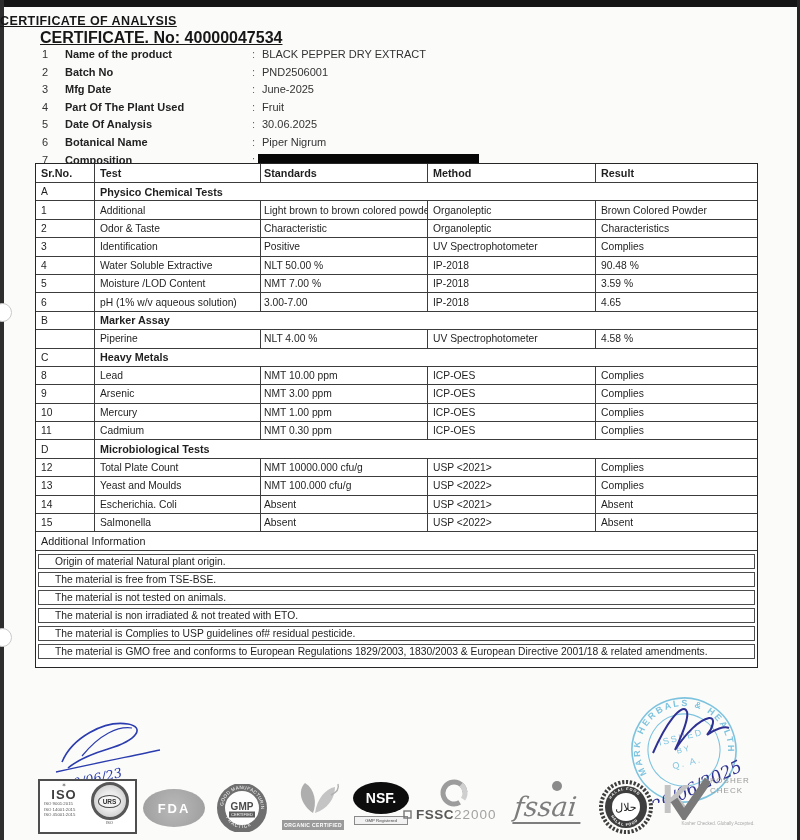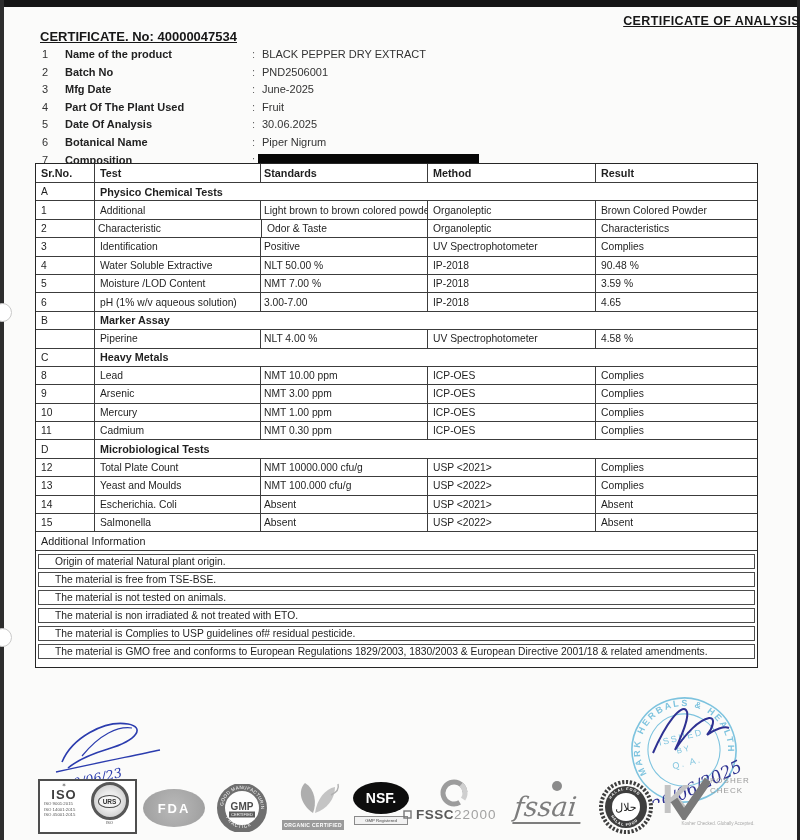--- a/index.html
+++ b/index.html
@@ -4,23 +4,23 @@
 <style>
   html,body{margin:0;padding:0;}
   body{width:800px;height:840px;position:relative;background:#fbfbfa;
        font-family:"Liberation Sans",sans-serif;overflow:hidden;color:#1f1f1f;}
   .scan-top{position:absolute;left:0;top:0;width:800px;height:7px;background:#151515;}
   .scan-left{position:absolute;left:0;top:0;width:4px;height:840px;background:#2d2d2d;}
   .scan-right{position:absolute;right:0;top:0;width:3px;height:840px;background:#232323;}
   .curl{position:absolute;left:-7px;width:17px;height:17px;border-radius:50%;
         background:#fff;border:1px solid #c9c9c9;}
 
-  .title{position:absolute;left:0;right:0;top:11px;text-align:right;padding-left:36px;}
+  .title{position:absolute;left:0;right:17px;top:11px;text-align:left;}
   .title span{font-size:12.5px;font-weight:bold;color:#171717;text-decoration:underline;letter-spacing:.4px;}
-  .certno{position:absolute;left:40px;top:29px;font-size:13px;font-weight:bold;
+  .certno{position:absolute;left:40px;top:29px;font-size:16px;font-weight:bold;
           color:#171717;text-decoration:underline;}
 
   .info{position:absolute;left:40px;top:47px;width:710px;}
   .irow{position:relative;height:17.6px;font-size:11px;}
   .inum{position:absolute;left:2px;top:1px;width:16px;color:#333;}
   .ilabel{position:absolute;left:25px;top:1px;font-weight:bold;color:#222;}
   .icolon{position:absolute;left:212px;top:1px;color:#666;}
   .ival{position:absolute;left:222px;top:1px;color:#333;}
   .redact{position:absolute;left:218px;top:1px;width:221px;height:13px;background:#070707;}
 
@@ -161,22 +161,22 @@
   </div>
   <div class="trow">
     <div class="c f c-sr">1</div>
     <div class="c c-test">Additional</div>
     <div class="c c-std">Light brown to brown colored powder</div>
     <div class="c c-met">Organoleptic</div>
     <div class="c c-res">Brown Colored Powder</div>
   </div>
   <div class="trow">
     <div class="c f c-sr">2</div>
+    <div class="c c-test">Odor &amp; Taste</div>
     <div class="c c-std">Characteristic</div>
-    <div class="c c-test">Odor &amp; Taste</div>
     <div class="c c-met">Organoleptic</div>
     <div class="c c-res">Characteristics</div>
   </div>
   <div class="trow">
     <div class="c f c-sr">3</div>
     <div class="c c-test">Identification</div>
     <div class="c c-std">Positive</div>
     <div class="c c-met">UV Spectrophotometer</div>
     <div class="c c-res">Complies</div>
   </div>

